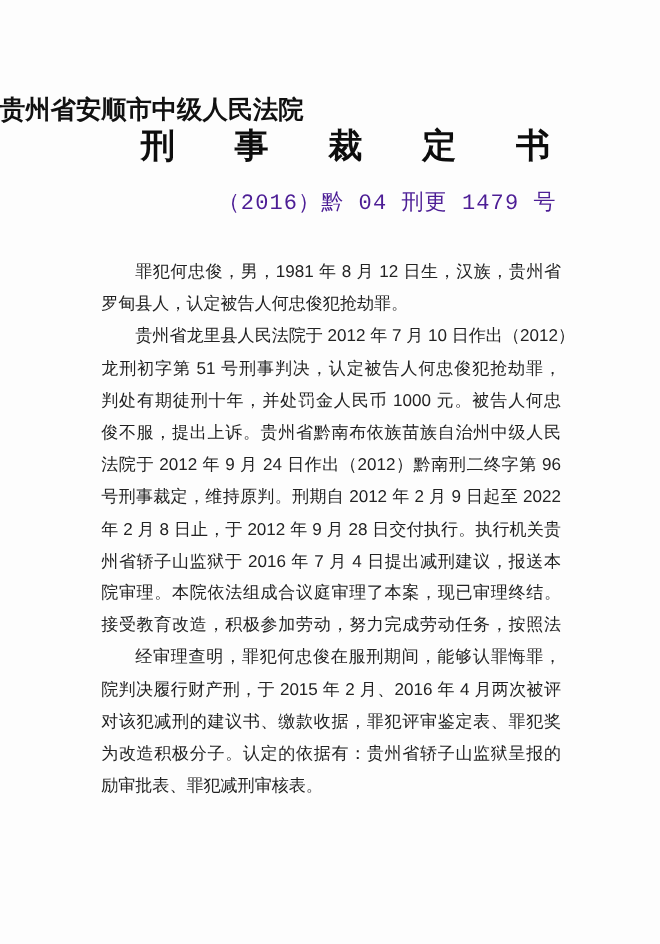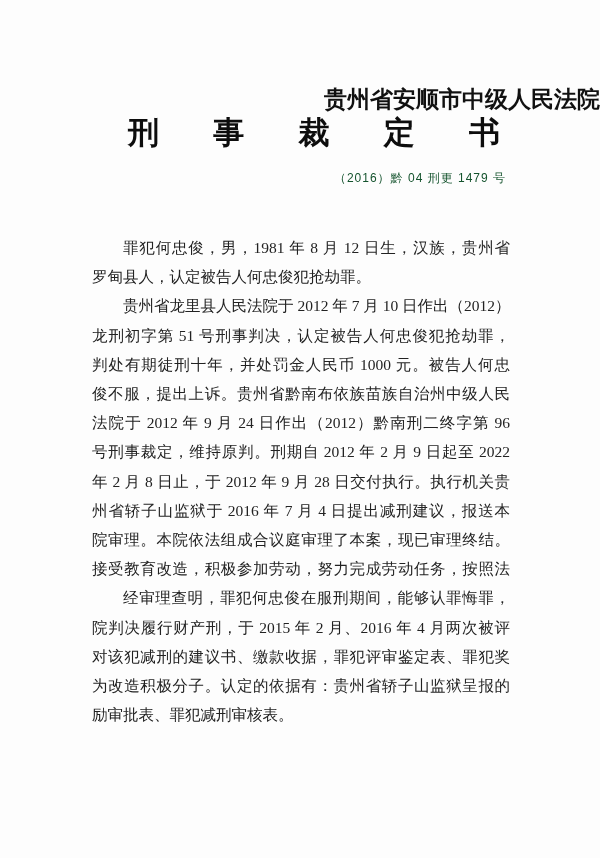--- a/index.html
+++ b/index.html
@@ -19,21 +19,21 @@
       left: 0; top: 0;
       width: 600px;
       height: 858px;
       background: #fdfdfd;
     }
     .court-name {
       position: absolute;
       top: 84px;
       left: 0;
       width: 600px;
-      text-align: right;
+      text-align: left;
       font-family: "DejaVu Serif", serif;
       font-size: 23px;
       font-weight: bold;
       letter-spacing: 0px;
       color: #111;
     }
     .doc-title {
       position: absolute;
       top: 112px;
       left: 128px;
@@ -43,31 +43,31 @@
       font-family: "DejaVu Sans", sans-serif;
       font-size: 31px;
       font-weight: bold;
       color: #0d0d0d;
     }
     .doc-title span { display: inline-block; }
     .case-number {
       position: absolute;
       top: 170px;
       right: 94px;
-      font-family: Liberation Sans, sans-serif;
-      font-size: 12px;
-      color: #14532d;
+      font-family: Liberation Mono, monospace;
+      font-size: 20px;
+      color: #4c1d95;
       letter-spacing: 1px;
     }
     .body-text {
       position: absolute;
       top: 233px;
       left: 92px;
       width: 418px;
-      font-family: Liberation Serif, serif;
+      font-family: Liberation Sans, sans-serif;
       font-size: 15.5px;
       line-height: 29.2px;
       color: #222;
       text-align: justify;
       text-justify: inter-character;
     }
     .line {
       display: block;
       white-space: nowrap;
       text-align-last: justify;

